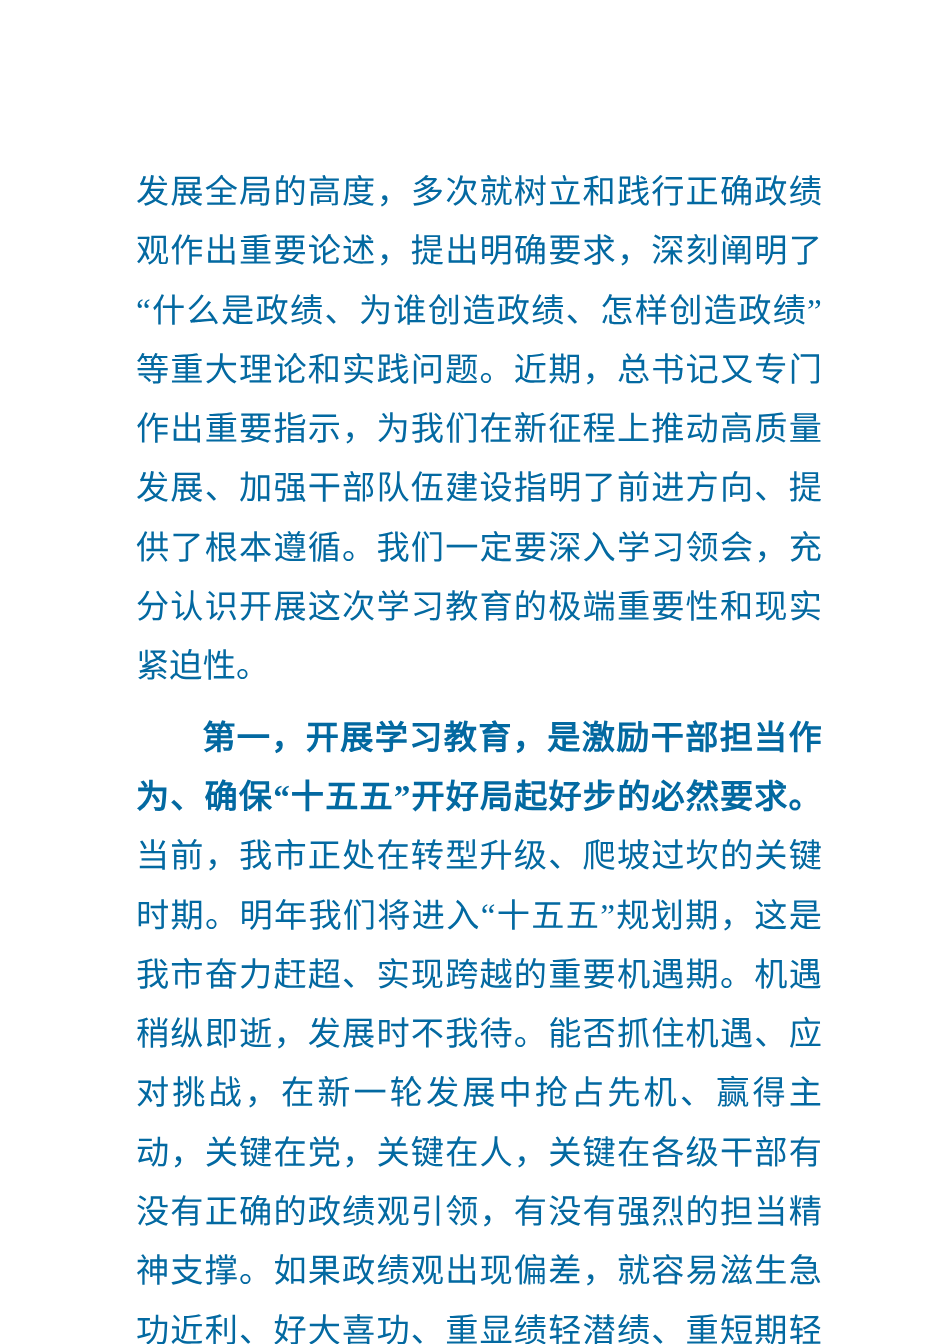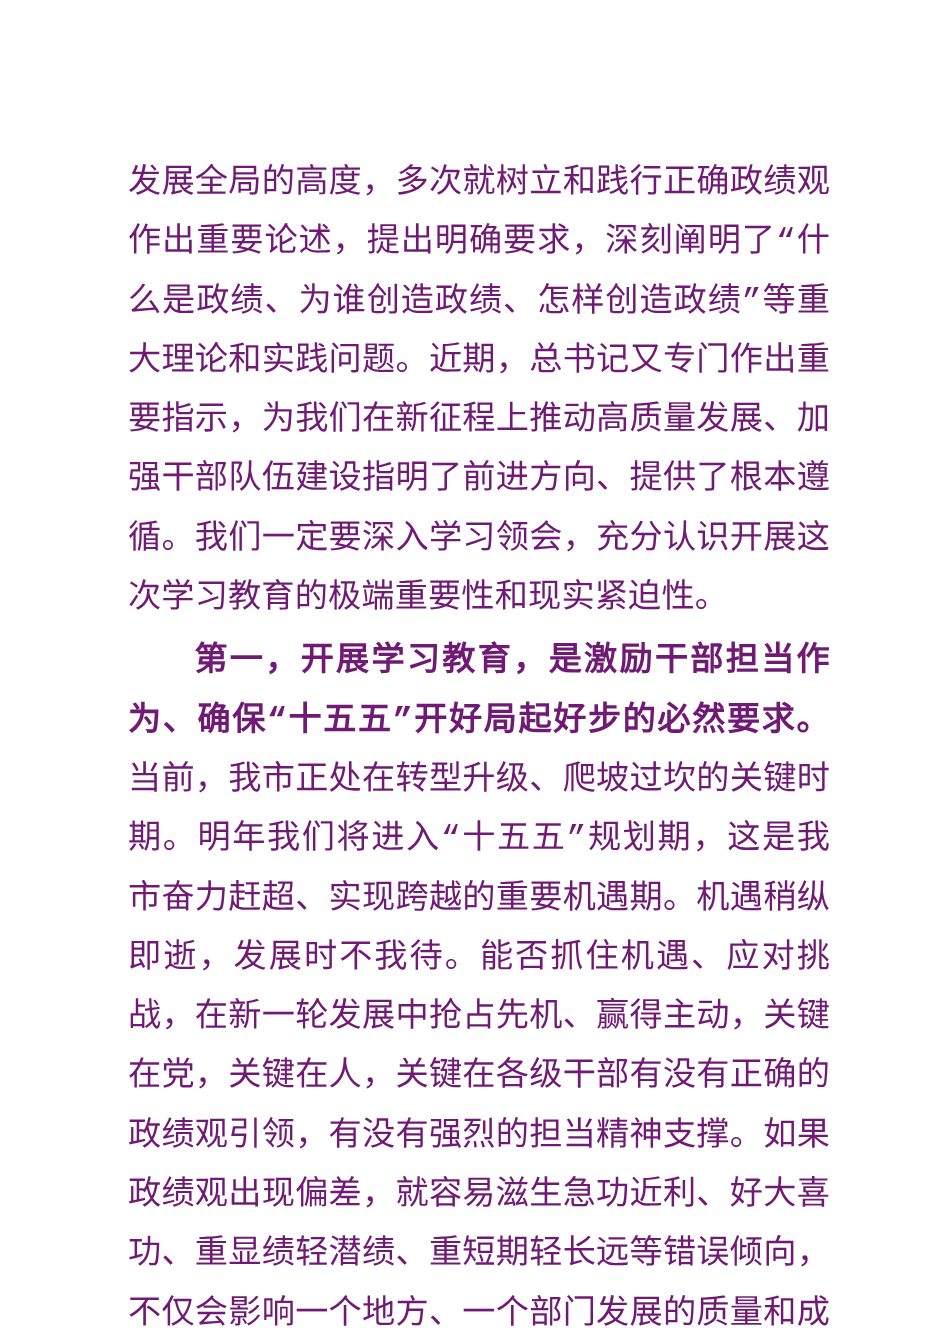--- a/index.html
+++ b/index.html
@@ -16,28 +16,28 @@
     overflow: hidden;
     box-sizing: border-box;
   }
   .page-body {
     position: absolute;
     left: 124px;
     top: 150px;
     width: 710px;
   }
   .para {
-    font-family: Liberation Mono, monospace;
+    font-family: Liberation Serif, serif;
     font-size: 33.2px;
     line-height: 59.3px;
-    color: #701a75;
+    color: #0369a1;
     text-align: justify;
     text-align-last: left;
     text-justify: inter-ideograph;
-    margin: 4px;
+    margin: 12px;
     letter-spacing: 0.15px;
     -webkit-font-smoothing: antialiased;
   }
   .para + .para {
     margin-top: 0;
   }
   .indent {
     text-indent: 2em;
   }
   .lead-bold {

